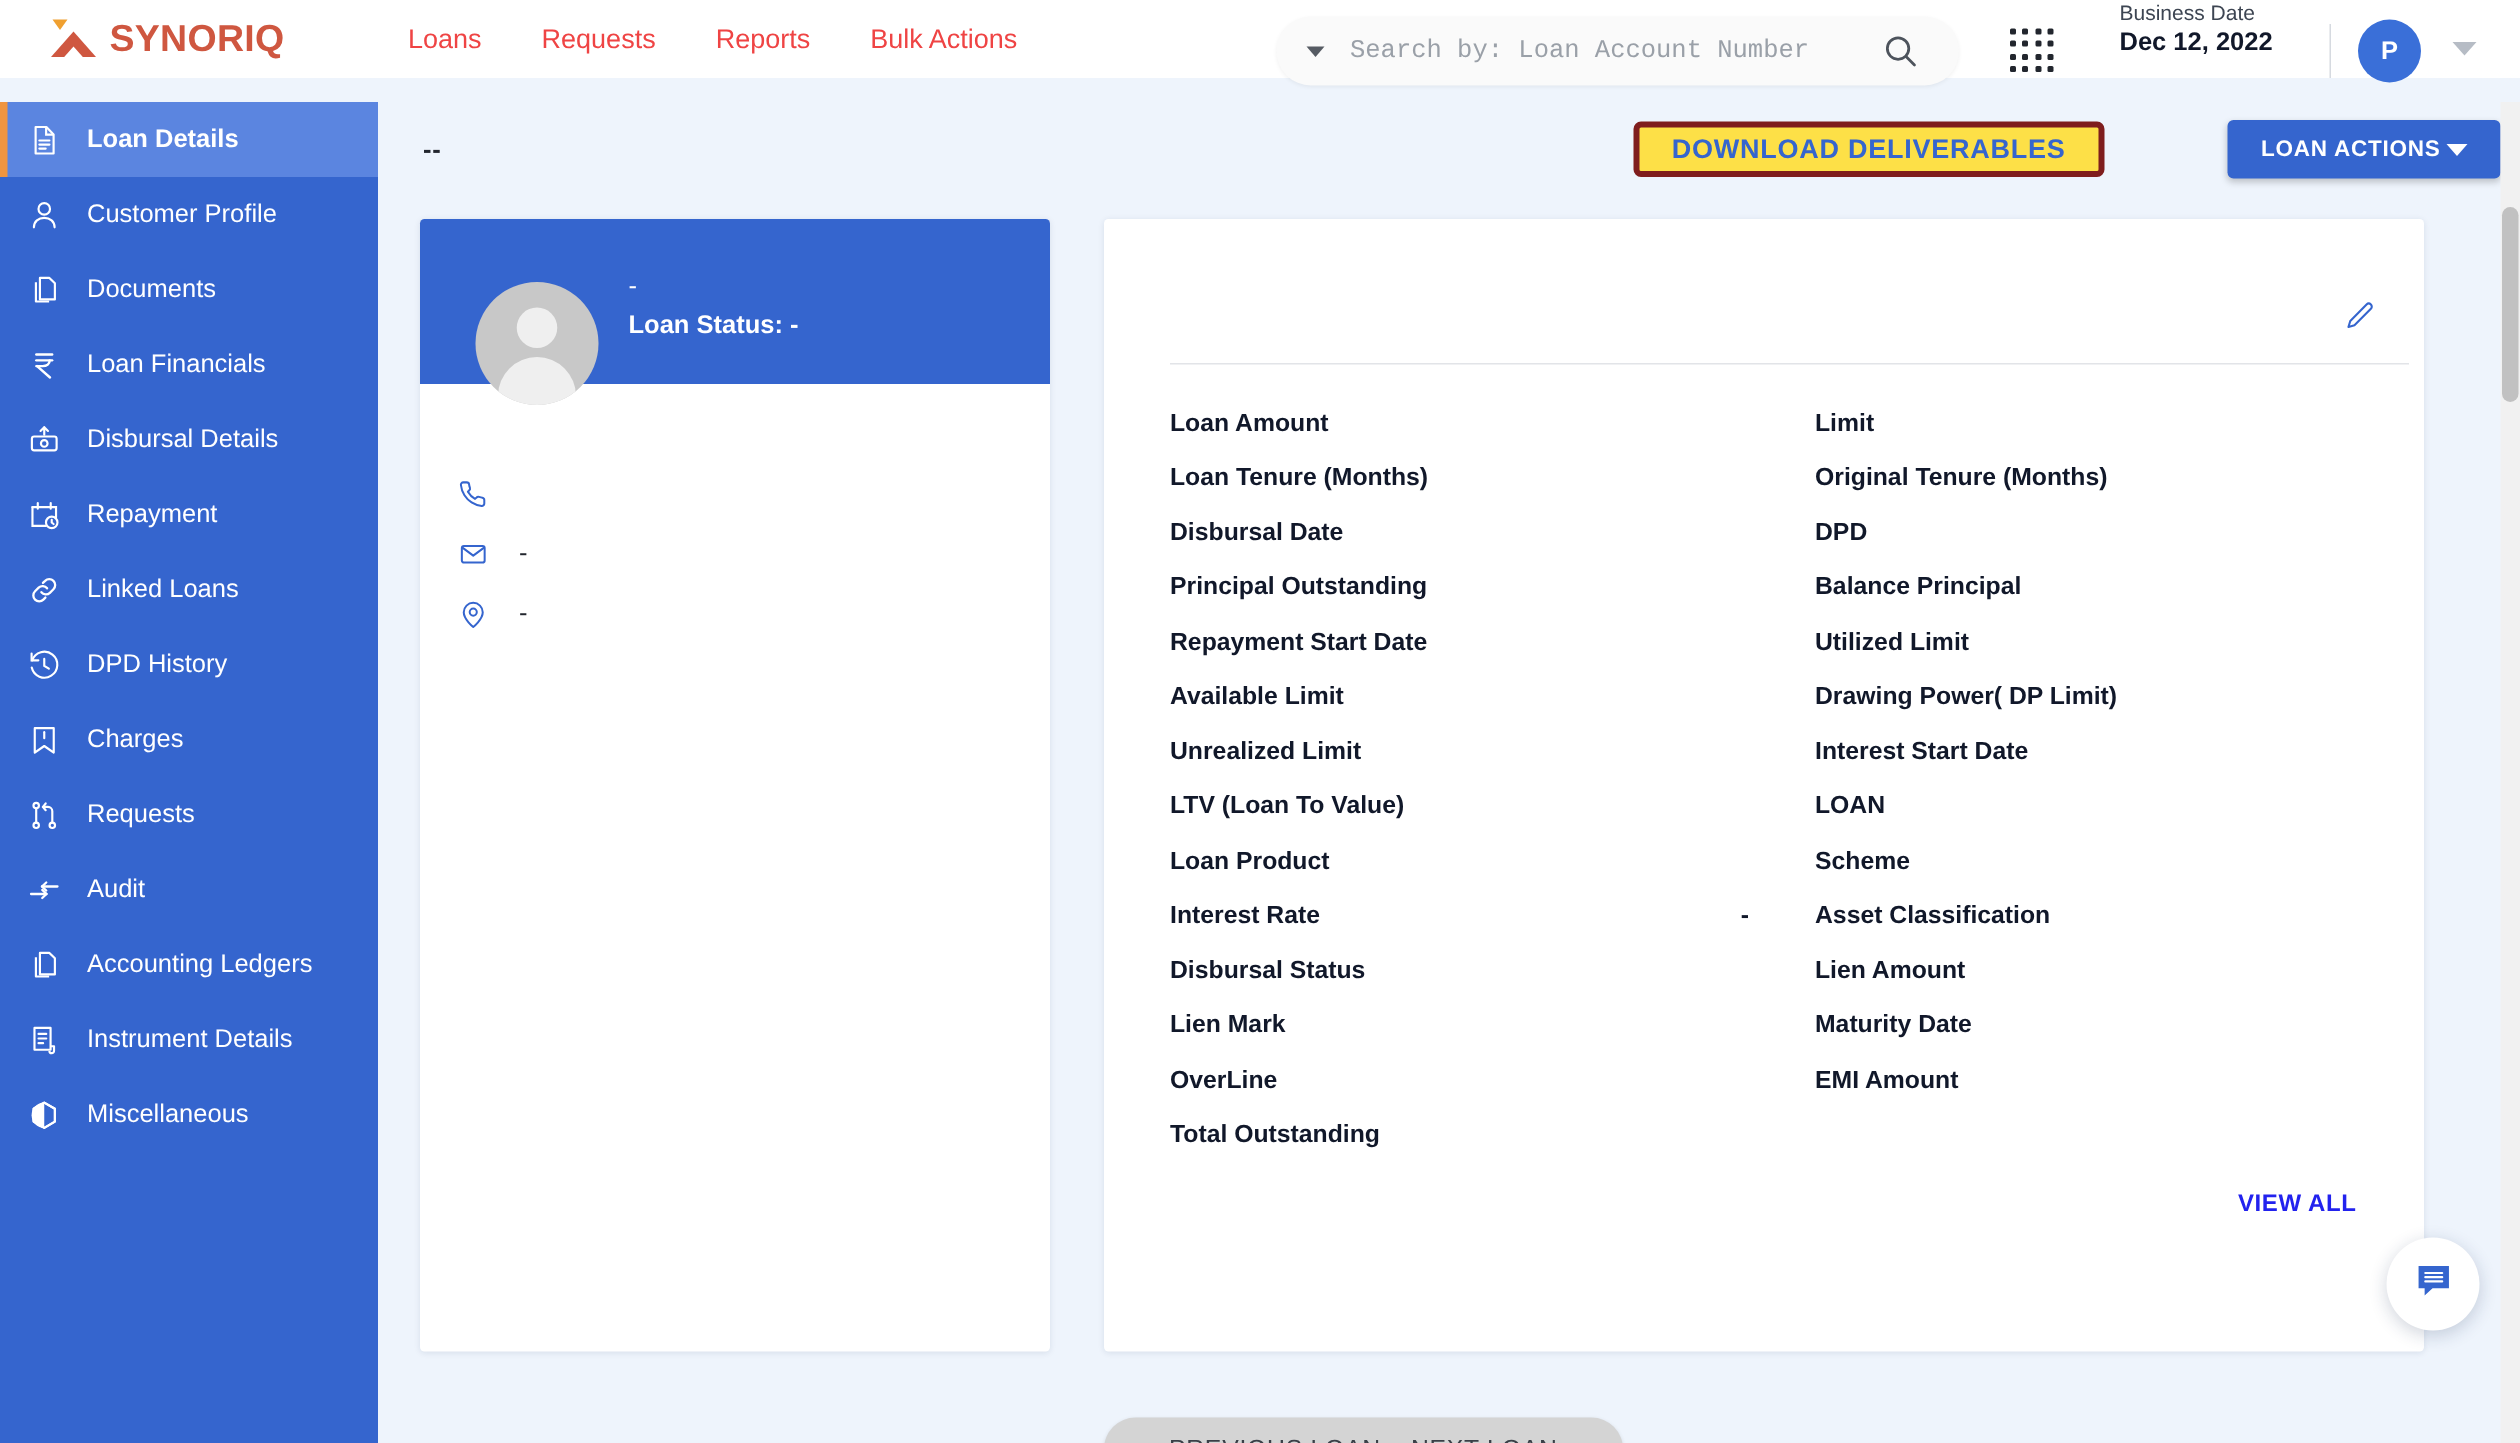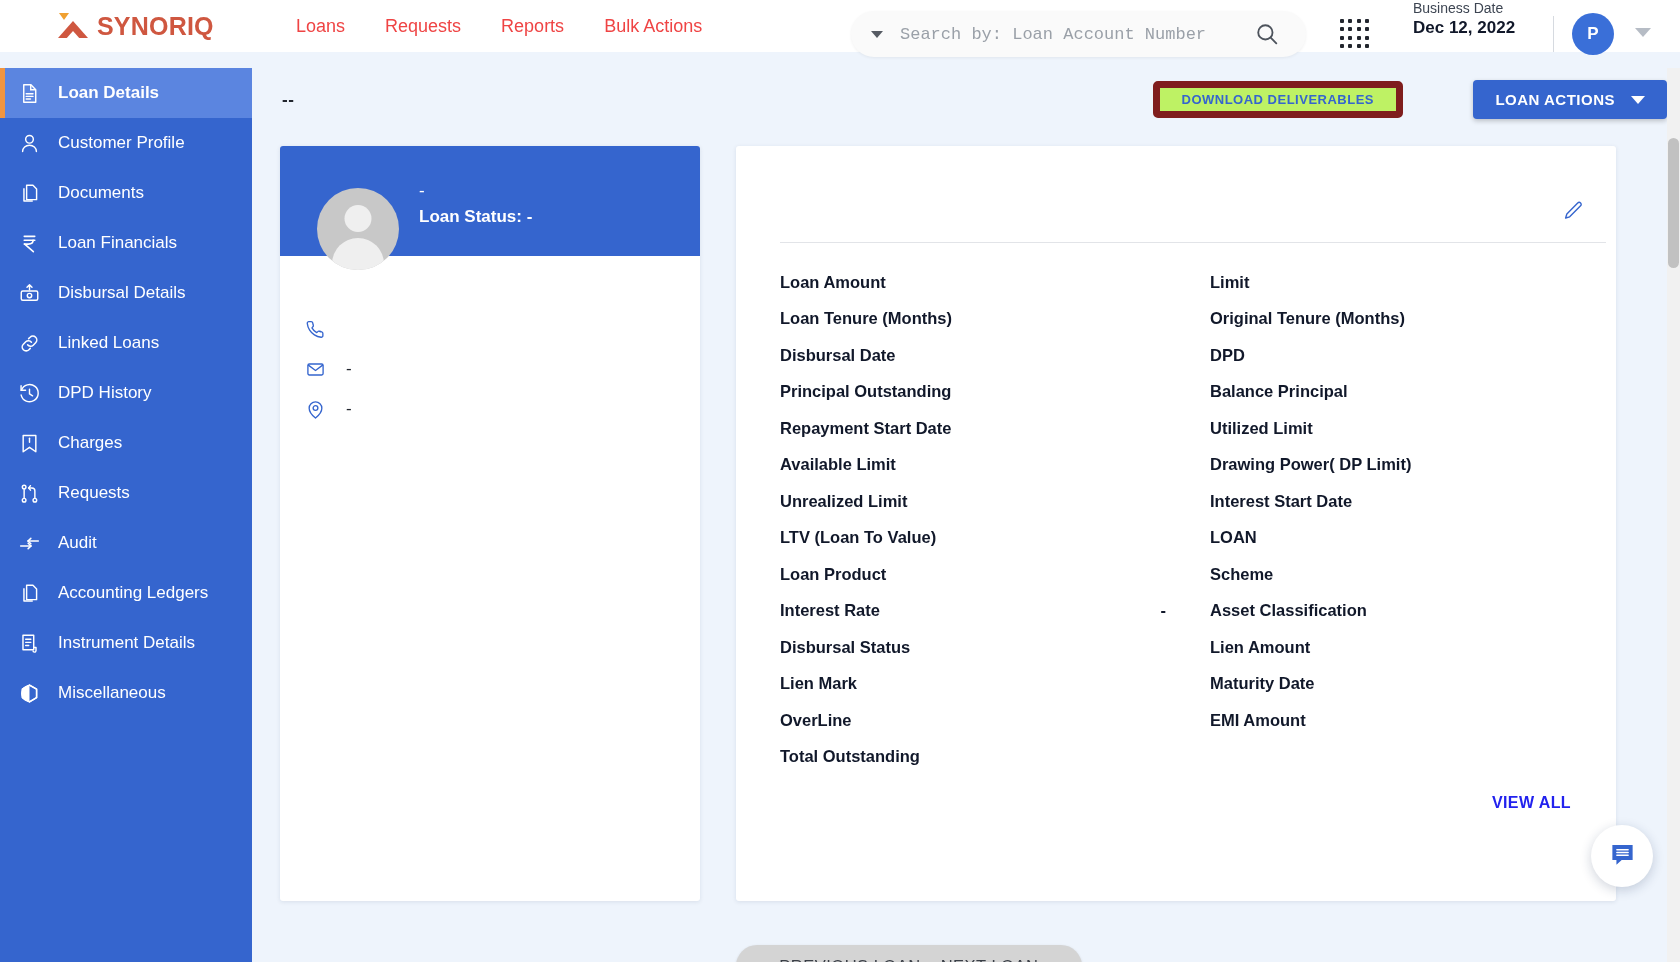--- a/index.html
+++ b/index.html
@@ -9,21 +9,20 @@
     background: #ffffff;
     overflow: hidden;
   }
   .app { position: relative; width: 1680px; height: 962px; background: #eef4fc; }
 
   
   .topbar {
     position: absolute; top: 0; left: 0; width: 1680px; height: 52px;
     background: #ffffff; display: flex; align-items: center;
     z-index: 40;
-    padding-left: 24px;
   }
   .logo-wrap { display: flex; align-items: center; margin-left: 32px; width: 210px; }
   .logo-mark { position: relative; width: 34px; height: 26px; margin-right: 7px; }
   .logo-chevron {
     position: absolute; left: 2px; bottom: 1px;
     width: 0; height: 0;
     border-left: 15px solid transparent;
     border-right: 15px solid transparent;
     border-bottom: 17px solid #cf5740;
   }
@@ -127,31 +126,31 @@
   .action-row {
     position: relative; height: 58px; display: flex; align-items: center;
   }
   .page-dashes {
     position: absolute; left: 30px; top: 22px;
     font-size: 17px; color: #22262e; letter-spacing: 0.5px; font-weight: 700;
   }
   .btn-outline {
     position: absolute; right: 277px; top: 13px;
     height: 37px; padding: 0 22px;
-    background: #bef264; border: 7px solid #7f1d1d; border-radius: 5px;
-    color: #3565ce; font-size: 13px; font-weight: 700; letter-spacing: 0.5px;
+    background: #fde047; border: 4px solid #7f1d1d; border-radius: 5px;
+    color: #3565ce; font-size: 18px; font-weight: 700; letter-spacing: 0.5px;
     display: flex; align-items: center; justify-content: center; cursor: pointer;
     font-family: "Liberation Sans", sans-serif;
   }
   .btn-primary {
     position: absolute; right: 13px; top: 12px;
     height: 39px; padding: 0 22px;
     background: #3565ce; border: none; border-radius: 4px;
     color: #ffffff; font-size: 15px; font-weight: 700; letter-spacing: 0.5px;
-    display: flex; align-items: center; gap: 16px; cursor: pointer;
+    display: flex; align-items: center; gap: 4px; cursor: pointer;
     box-shadow: 0 2px 5px rgba(0,0,0,0.22);
     font-family: "Liberation Sans", sans-serif;
   }
   .btn-primary .caret {
     width: 0; height: 0;
     border-left: 7px solid transparent; border-right: 7px solid transparent;
     border-top: 8px solid #ffffff;
   }
 
   
@@ -371,20 +370,33 @@
       <span class="ico">
         <svg width="23" height="23" viewBox="0 0 24 24" fill="none" stroke="#fff" stroke-width="1.5">
           <rect x="3.4" y="9.4" width="17.2" height="9.6" rx="1.6"></rect>
           <circle cx="12" cy="14.2" r="2.3"></circle>
           <path d="M12 8.2V2.9M12 2.9l-2.6 2.6M12 2.9l2.6 2.6" stroke-linecap="round" stroke-linejoin="round"></path>
         </svg>
       </span>
       <span class="lbl">Disbursal Details</span>
     </div>
 
+    <div class="side-item">
+      <span class="ico">
+        <svg width="23" height="23" viewBox="0 0 24 24" fill="none" stroke="#fff" stroke-width="1.5">
+          <path d="M3.8 6.4h16.4v7.2" stroke-linecap="round"></path>
+          <path d="M3.8 6.4v13h9.4" stroke-linecap="round"></path>
+          <line x1="7.5" y1="3.5" x2="7.5" y2="7.4" stroke-linecap="round"></line>
+          <line x1="16.5" y1="3.5" x2="16.5" y2="7.4" stroke-linecap="round"></line>
+          <circle cx="17.2" cy="17" r="4"></circle>
+          <path d="M17.2 15.2v1.9l1.3 1" stroke-linecap="round"></path>
+        </svg>
+      </span>
+      <span class="lbl">Repayment</span>
+    </div>
 
     <div class="side-item">
       <span class="ico">
         <svg width="23" height="23" viewBox="0 0 24 24" fill="none" stroke="#fff" stroke-width="1.6" stroke-linecap="round">
           <path d="M10 13.4a4 4 0 0 0 5.9.4l2.5-2.5a4.1 4.1 0 0 0-5.8-5.8l-1.5 1.4"></path>
           <path d="M14 10.6a4 4 0 0 0-5.9-.4l-2.5 2.5a4.1 4.1 0 0 0 5.8 5.8l1.4-1.4"></path>
         </svg>
       </span>
       <span class="lbl">Linked Loans</span>
     </div>

